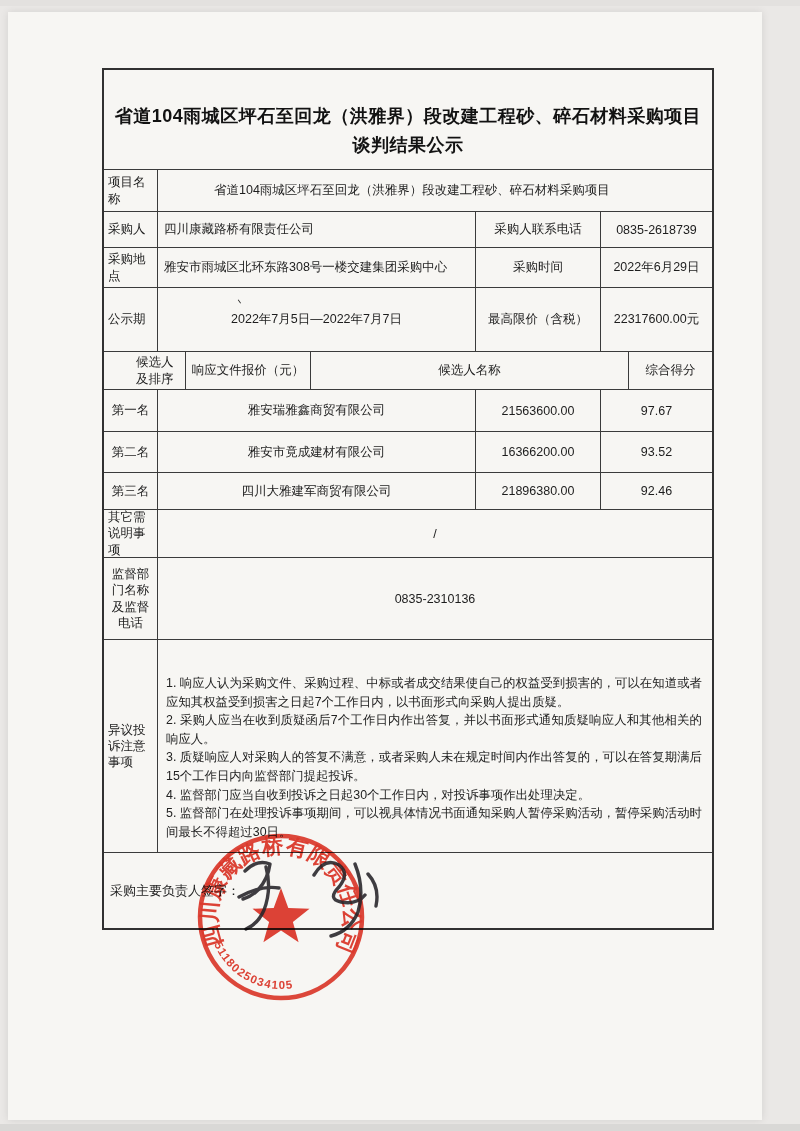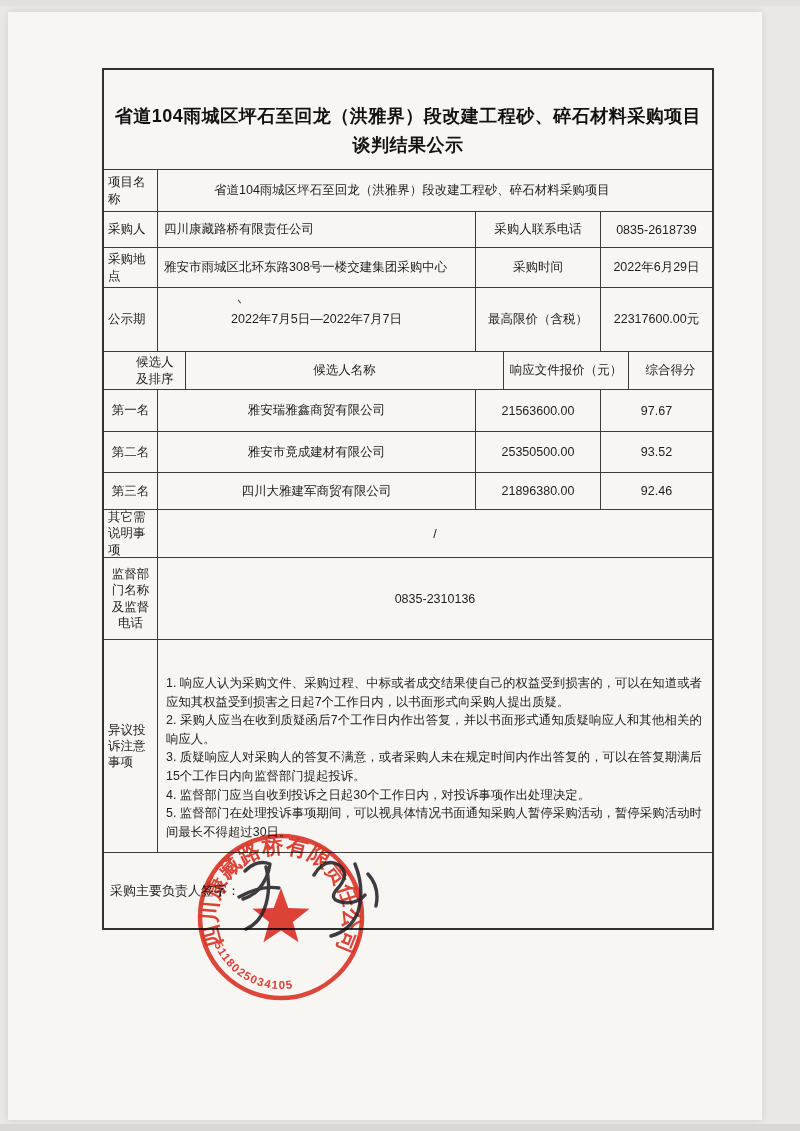--- a/index.html
+++ b/index.html
@@ -81,36 +81,36 @@
 
     <div class="row" style="height:64px;">
       <div class="cell lab">公示期</div>
       <div class="cell main center">2022年7月5日—2022年7月7日</div>
       <div class="cell key">最高限价（含税）</div>
       <div class="cell val endc">22317600.00元</div>
     </div>
 
     <div class="row" style="height:38px;padding-left:28px;">
       <div class="cell lab">候选人及排序</div>
+      <div class="cell key">响应文件报价（元）</div>
       <div class="cell main center">候选人名称</div>
-      <div class="cell key">响应文件报价（元）</div>
       <div class="cell val endc">综合得分</div>
     </div>
 
     <div class="row" style="height:42px;">
       <div class="cell lab center">第一名</div>
       <div class="cell main center">雅安瑞雅鑫商贸有限公司</div>
       <div class="cell key">21563600.00</div>
       <div class="cell val endc">97.67</div>
     </div>
 
     <div class="row" style="height:41px;">
       <div class="cell lab center">第二名</div>
       <div class="cell main center">雅安市竟成建材有限公司</div>
-      <div class="cell key">25350500.00</div>
+      <div class="cell key">16366200.00</div>
       <div class="cell val endc">93.52</div>
     </div>
 
     <div class="row" style="height:37px;">
       <div class="cell lab center">第三名</div>
       <div class="cell main center">四川大雅建军商贸有限公司</div>
       <div class="cell key">21896380.00</div>
       <div class="cell val endc">92.46</div>
     </div>
 

